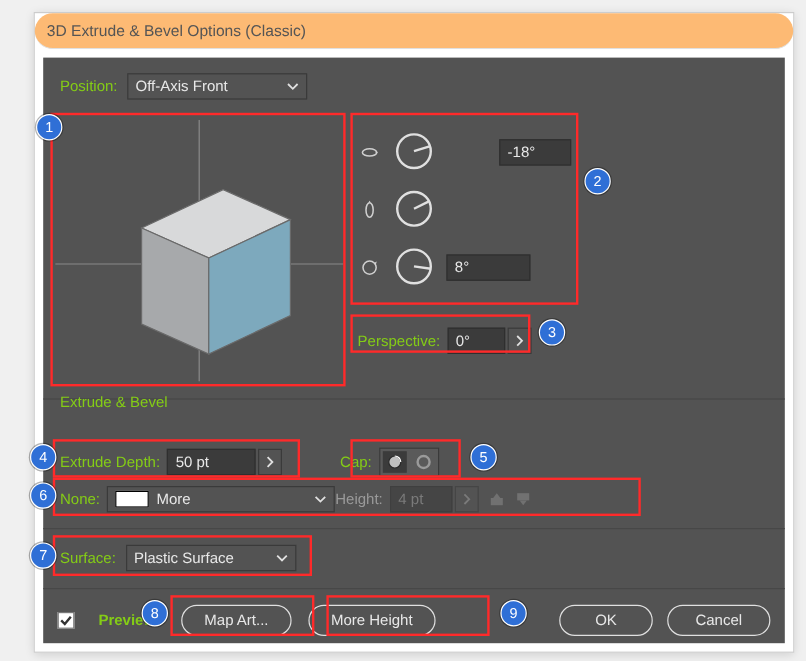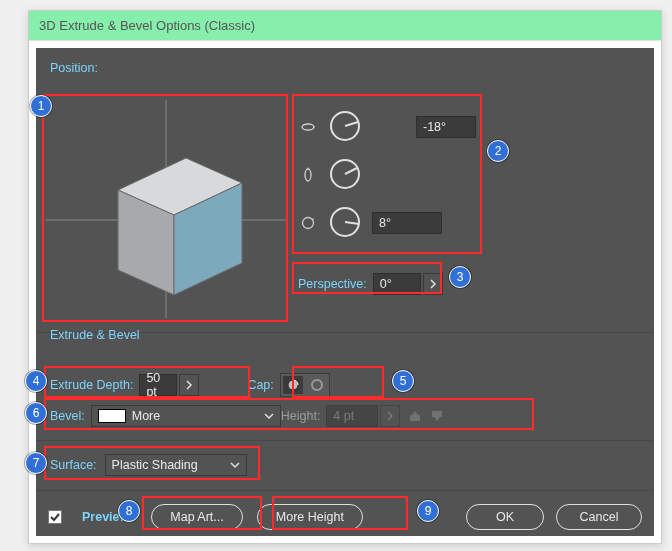--- a/index.html
+++ b/index.html
@@ -1,21 +1,21 @@
 <!DOCTYPE html>
 <html><head>
 <meta charset="utf-8">
 <style>
   * { box-sizing: border-box; margin: 0; padding: 0; font-family: -apple-system, BlinkMacSystemFont, "Segoe UI", Arial, sans-serif; }
   body { background: #f0f0f0; width: 672px; height: 551px; position: relative; }
   .window { position: absolute; left: 28px; top: 10px; width: 634px; height: 534px; background: #fff; border: 1px solid #ccc; box-shadow: 0 2px 8px rgba(0,0,0,0.15); }
-  .titlebar { height: 30px; background: #86efac; border-bottom: 1px solid #e0e0e0; display:flex; align-items:center; padding: 0 10px; color:#555; font-size:13px; }
+  .titlebar { height: 30px; background: #fdba74; border-bottom: 1px solid #e0e0e0; display:flex; align-items:center; padding: 0 10px; color:#555; font-size:13px;border-radius:15px; }
   .panel { position:absolute; left:7px; top:37px; right:7px; bottom:7px; background:#535353; color:#e8e8e8; font-size:12.5px; }
   .row { display:flex; align-items:center; }
-  .label { color:#7dd3fc; }
+  .label { color:#84cc16; }
   .dim-label { color:#9a9a9a; }
   
   .dropdown { background:#535353; border:1px solid #3a3a3a; height:22px; display:flex; align-items:center; padding:0 6px; color:#e8e8e8; position:relative; }
   .dropdown .caret { margin-left:auto; }
   .caret svg { display:block; }
   
   .tinput { background:#3b3b3b; border:1px solid #2f2f2f; height:22px; padding:0 6px; color:#e8e8e8; display:flex; align-items:center; }
   .stepbtn { width:20px; height:22px; background:#535353; border:1px solid #3a3a3a; display:flex; align-items:center; justify-content:center; }
   
   .pill { border:1.5px solid #e0e0e0; border-radius:14px; height:26px; padding:0 18px; display:flex; align-items:center; justify-content:center; color:#e8e8e8; background:transparent; }
@@ -40,20 +40,28 @@
 
 <div class="window">
   <div class="titlebar">
     <span>3D Extrude &amp; Bevel Options (Classic)</span>
   </div>
 
   <div class="panel">
 
     <div class="row" style="position:absolute; left:14px; top:13px;">
       <span class="label">Position:</span>
+      <div class="dropdown" style="width:150px; margin-left:8px;">
+        <span>Off-Axis Front</span>
+        <span class="caret">
+          <svg width="10" height="10" viewBox="0 0 10 10">
+              <path d="M1 3 L5 7 L9 3" stroke="#e0e0e0" stroke-width="1.5" fill="none"></path>
+            </svg>
+        </span>
+      </div>
     </div>
 
     <div class="cube-canvas">
       <svg width="240" height="218" viewBox="0 0 240 218">
 
         <line x1="120" y1="0" x2="120" y2="218" stroke="#8a8a8a" stroke-width="1"></line>
         <line x1="0" y1="120" x2="240" y2="120" stroke="#8a8a8a" stroke-width="1"></line>
 
         <polygon points="72,90 140,58 196,83 128,115" fill="#d8d9da" stroke="#6a6a6a"></polygon>
 
@@ -128,21 +136,21 @@
           </svg>
       </div>
     </div>
 
     <div class="hr" style="top:284px;"></div>
 
     <div style="position:absolute; left:14px; top:280px;text-align:right;" class="label">Extrude &amp; Bevel</div>
 
     <div class="row" style="position:absolute; left:14px; top:325px;">
       <span class="label">Extrude Depth:</span>
-      <div class="tinput" style="width:38px; margin-left:6px;">
+      <div class="tinput" style="width:74px; margin-left:6px;">
         <span>50 pt</span>
       </div>
       <div class="stepbtn" style="margin-left:2px;">
         <svg width="8" height="10" viewBox="0 0 8 10">
             <path d="M2 1 L6 5 L2 9" stroke="#e0e0e0" stroke-width="1.5" fill="none"></path>
           </svg>
       </div>
       <span style="width:48px;"></span>
       <span class="label">Cap:</span>
       <div class="capicons" style="margin-left:6px;">
@@ -155,21 +163,21 @@
         </div>
         <div class="capicon">
           <svg width="14" height="14">
               <circle cx="7" cy="7" r="5" fill="none" stroke="#9a9a9a" stroke-width="2"></circle>
             </svg>
         </div>
       </div>
     </div>
 
     <div class="row" style="position:absolute; left:14px; top:357px;">
-      <span class="label">Bevel:</span>
+      <span class="label">None:</span>
       <div class="dropdown" style="width:190px; margin-left:6px;">
         <span class="bevel-swatch"></span>
         <span>More</span>
         <span class="caret">
           <svg width="10" height="10" viewBox="0 0 10 10">
               <path d="M1 3 L5 7 L9 3" stroke="#e0e0e0" stroke-width="1.5" fill="none"></path>
             </svg>
         </span>
       </div>
       <span class="dim-label" style="">Height:</span>
@@ -195,21 +203,21 @@
             </svg>
         </div>
       </div>
     </div>
 
     <div class="hr" style="top:392px;"></div>
 
     <div class="row" style="position:absolute; left:14px; top:406px;">
       <span class="label">Surface:</span>
       <div class="dropdown" style="width:142px; margin-left:8px;">
-        <span>Plastic Shading</span>
+        <span>Plastic Surface</span>
         <span class="caret">
           <svg width="10" height="10" viewBox="0 0 10 10">
               <path d="M1 3 L5 7 L9 3" stroke="#e0e0e0" stroke-width="1.5" fill="none"></path>
             </svg>
         </span>
       </div>
     </div>
 
     <div class="hr" style="top:442px;"></div>
 

